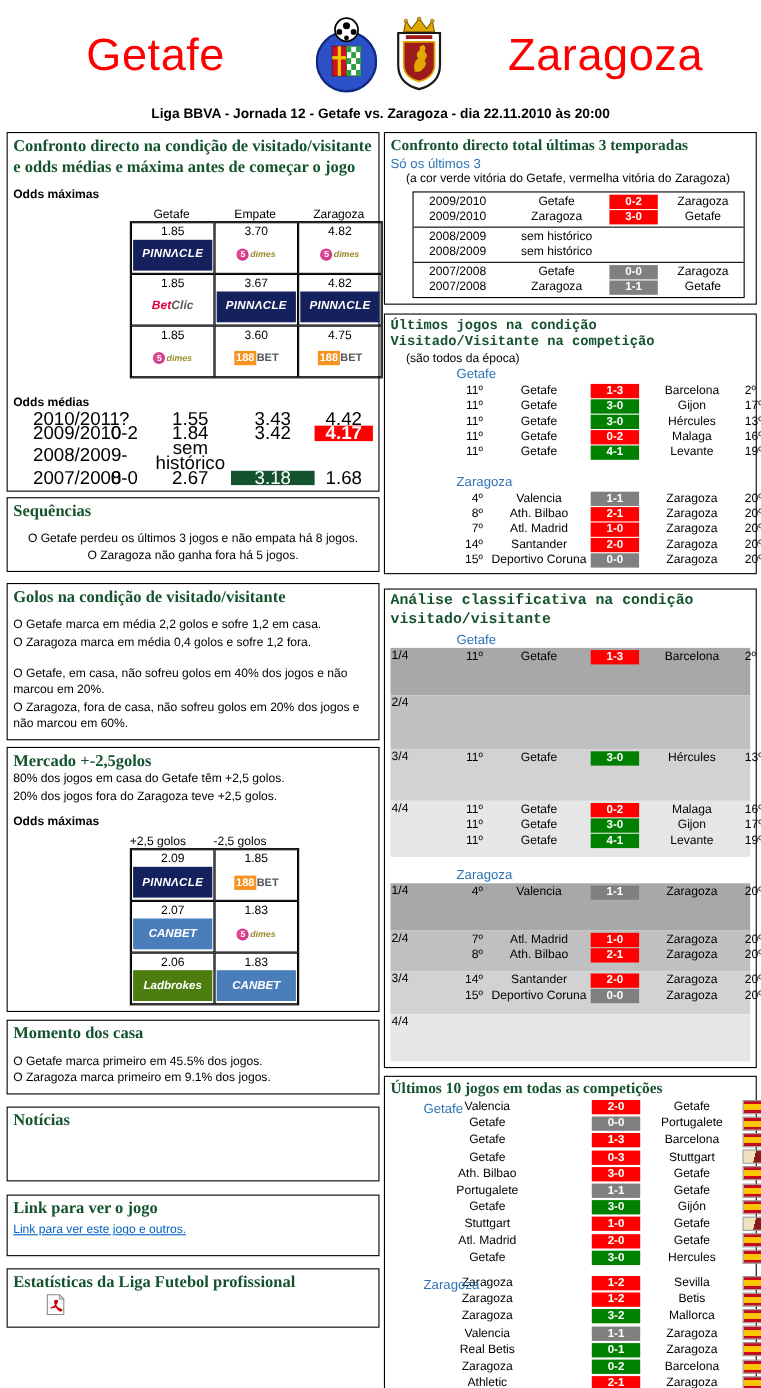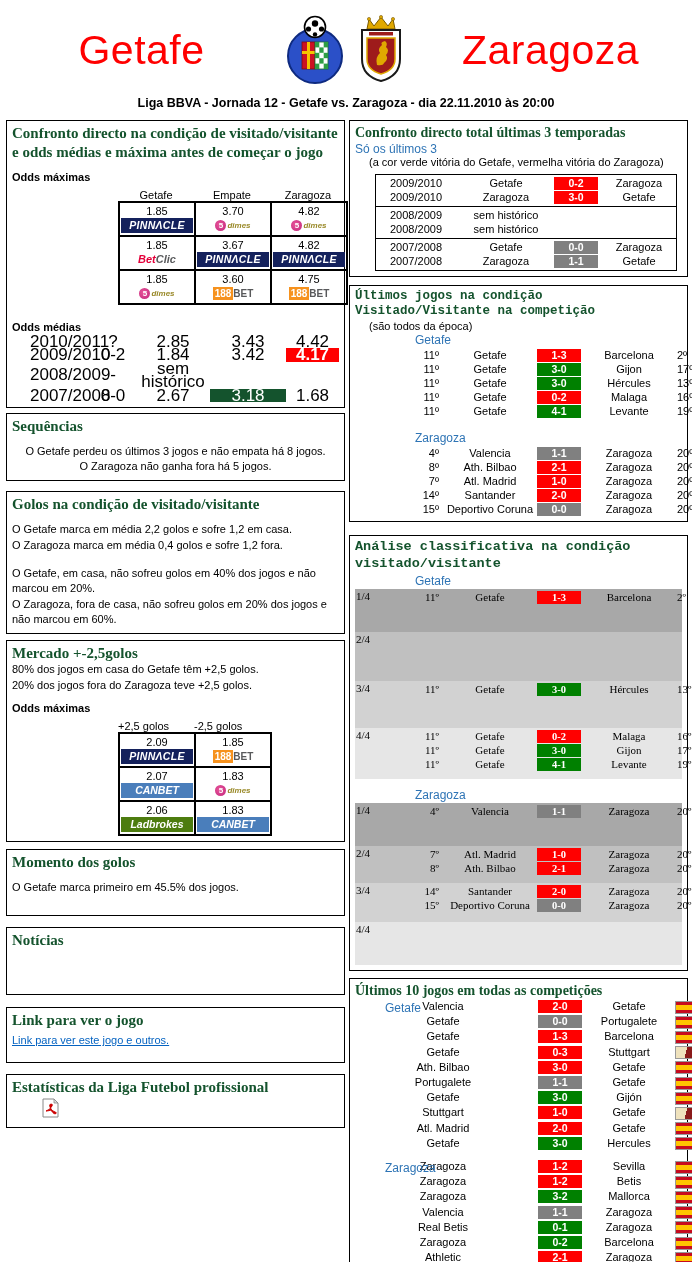--- a/index.html
+++ b/index.html
@@ -24,21 +24,21 @@
   .note{font-size:11px;padding-left:14px;}
   .olabel{font-size:11px;font-weight:bold;margin-top:9px;}
 
   
   .ohead3{display:grid;grid-template-columns:repeat(3,76px);margin-left:106px;font-size:11px;text-align:center;margin-top:6px;}
   .ogrid3{display:grid;grid-template-columns:repeat(3,76px);margin-left:106px;border:1px solid #000;width:228px;}
   .ohead2{display:grid;grid-template-columns:repeat(2,76px);margin-left:106px;font-size:11px;text-align:left;margin-top:6px;}
   .ogrid2{display:grid;grid-template-columns:repeat(2,76px);margin-left:106px;border:1px solid #000;width:152px;}
   .ocell{border:1px solid #000;text-align:center;padding:1px 0 2px;}
   .oval{font-size:11px;line-height:14px;}
-  .bookie{height:15px;display:flex;align-items:center;justify-content:center;font-style:italic;font-weight:bold;overflow:hidden;}
+  .bookie{height:28px;display:flex;align-items:center;justify-content:center;font-style:italic;font-weight:bold;overflow:hidden;}
   .bookie .bl1,.bookie .bl2{display:inline-block;line-height:13px;}
   .bookie.pinnacle{background:#14215c;color:#fff;font-size:10.5px;letter-spacing:.3px;margin:0 1px;}
   .bookie.betclic .bl1{color:#e4003a;font-size:11px;}
   .bookie.betclic .bl2{color:#58595b;font-size:11px;}
   .bookie.bet188 .bl1{background:#f6921e;color:#fff;font-size:10px;padding:0 2px;font-style:normal;}
   .bookie.bet188 .bl2{color:#58595b;font-size:10px;font-style:normal;}
   .bookie.dimes .bl1{background:radial-gradient(circle at 40% 40%,#e8559a,#c2267c);color:#fff;border-radius:50%;width:11px;height:11px;font-size:8px;line-height:11px;font-style:normal;}
   .bookie.dimes .bl2{color:#9a8a2a;font-size:8px;margin-left:1px;}
   .bookie.canbet{background:#4a7ebb;color:#fff;font-size:10.5px;margin:0 1px;}
   .bookie.ladbrokes{background:#4d7c0f;color:#fff;font-size:10.5px;margin:0 1px;}
@@ -67,21 +67,21 @@
   .ct-row .cscore{text-align:center;}
 
   
   .uj-row{display:grid;grid-template-columns:88px 94px 44px 96px 1fr;font-size:11px;line-height:14px;align-items:center;}
   .uj-row .upos{text-align:right;padding-right:4px;}
   .uj-row .uhome,.uj-row .uaway{text-align:center;}
   .uj-row .uscore{text-align:center;}
   .uj-row .uapos{text-align:right;padding-right:8px;}
   .teamlabel{color:#2e74b5;font-size:12px;padding-left:60px;line-height:16px;}
 
-  .band{position:relative;padding:1px 0 2px 0;font-family:Liberation Serif, serif;}
+  .band{position:relative;padding:1px 0 2px 0;}
   .band .qlabel{position:absolute;left:1px;top:1px;font-size:11px;}
   .band.s1{background:#a8a8a8;}
   .band.s2{background:#c0c0c0;}
   .band.s3{background:#d2d2d2;}
   .band.s4{background:#e6e6e6;}
   .h40{min-height:40px;} .h46{min-height:46px;} .h44{min-height:44px;} .h48{min-height:48px;}
   .h34{min-height:34px;} .h36{min-height:36px;}
 
   
   .l10-section{position:relative;}
@@ -227,21 +227,21 @@
                 <span class="bl2">BET</span>
             </div>
           </div>
           </div>
         <div class="olabel" style="margin-top:16px;">Odds médias</div>
         <div class="medias">
 
         <div class="mrow">
             <span class="mseason">2010/2011</span>
             <span class="mscore">?</span>
-            <span class="mhome">2.85</span>
+            <span class="mhome">1.55</span>
             <span class="mdraw">3.43</span>
             <span class="maway">4.42</span>
           </div>
             <div class="mrow">
             <span class="mseason">2009/2010</span>
             <span class="mscore">0-2</span>
             <span class="mhome">1.84</span>
             <span class="mdraw">3.42</span>
             <span class="maway hl-red">4.17</span>
           </div>
@@ -338,24 +338,25 @@
             <div class="oval">1.83</div>
             <div class="bookie canbet">
               <span class="bl1">CANBET</span>
                 <span class="bl2"></span>
             </div>
           </div>
           </div>
       </section>
 
       <section class="box mb11 mh57">
-        <div class="btitle">Momento dos golos</div>
+        <div class="btitle">Momento dos casa</div>
         <div class="bodytext" style="margin-top:8px;">
 
         <div>O Getafe marca primeiro em 45.5% dos jogos.</div>
+            <div>O Zaragoza marca primeiro em 9.1% dos jogos.</div>
           </div>
       </section>
 
       <section class="box mb12 mh58">
         <div class="btitle">Notícias</div>
       </section>
 
       <section class="box mb11 mh46">
         <div class="btitle">Link para ver o jogo</div>
         <a class="linktext">Link para ver este jogo e outros.</a>

